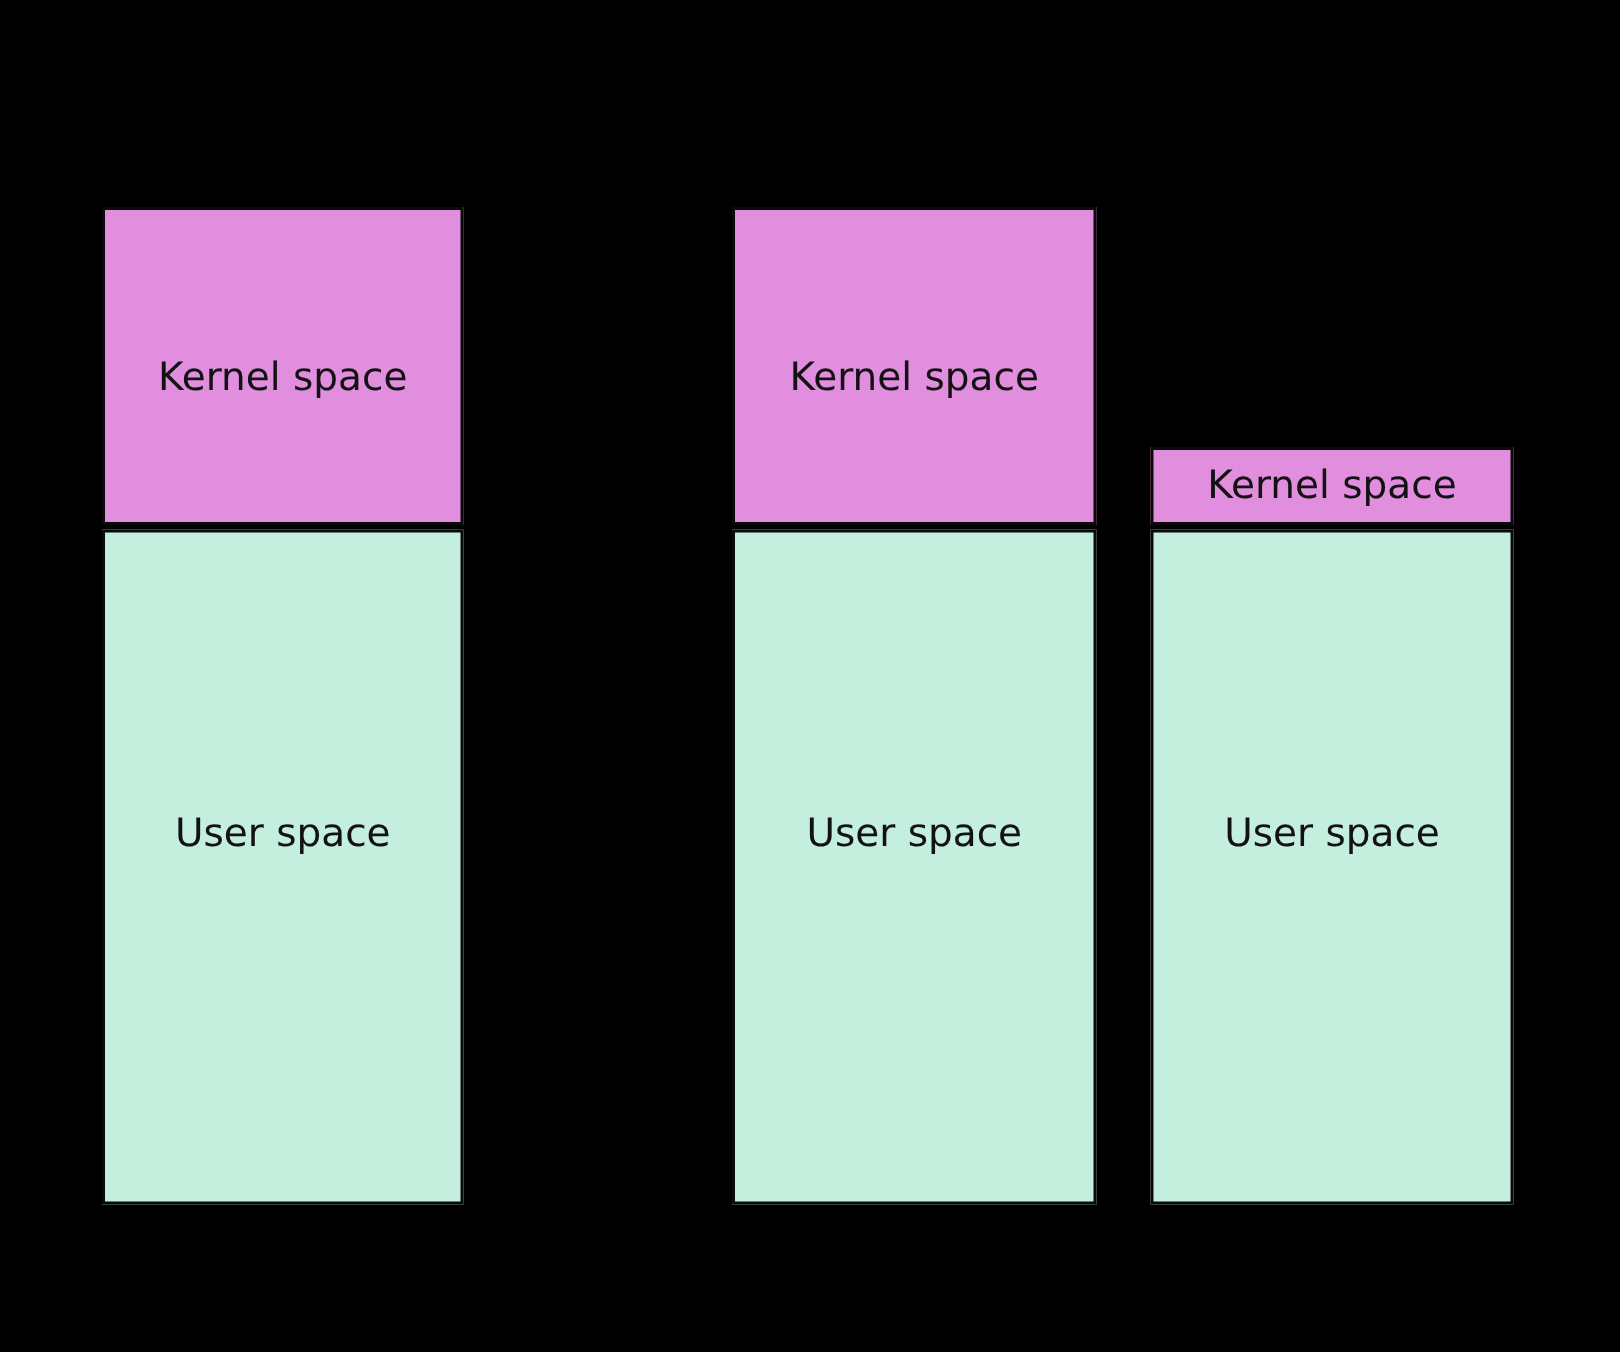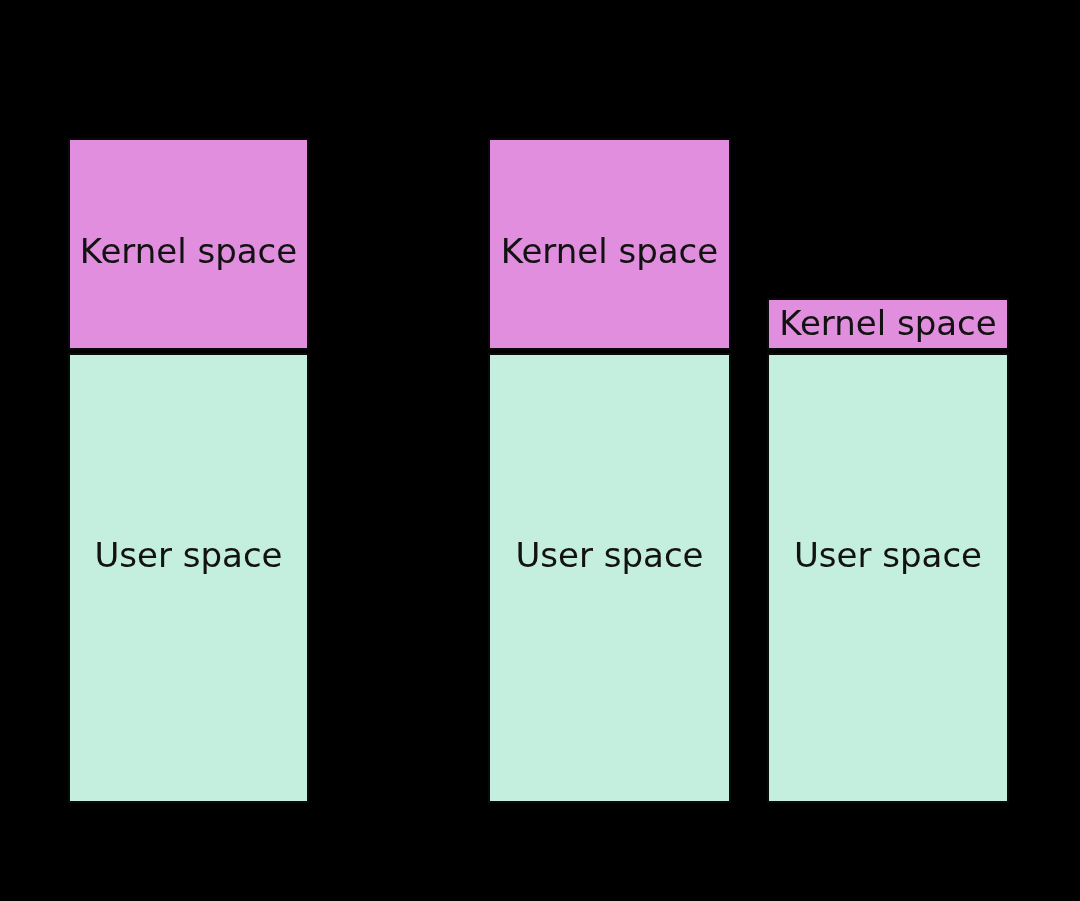--- a/index.html
+++ b/index.html
@@ -27,21 +27,21 @@
     justify-content: center;
   }
   .kernel {
     background: var(--kernel, #e18ede);
   }
   .user {
     background: var(--user, #c4eedd);
   }
   .box .label {
     color: var(--text, #121212);
-    font-size: 34px;
+    font-size: 26px;
     line-height: 1.1;
     white-space: nowrap;
   }
   
   .col1.kernel { left: 68px;  top: 138px; width: 241px; height: 212px; }
   .col1.user   { left: 68px;  top: 353px; width: 241px; height: 450px; }
   
   .col2.kernel { left: 488px; top: 138px; width: 243px; height: 212px; }
   .col2.user   { left: 488px; top: 353px; width: 243px; height: 450px; }
   

